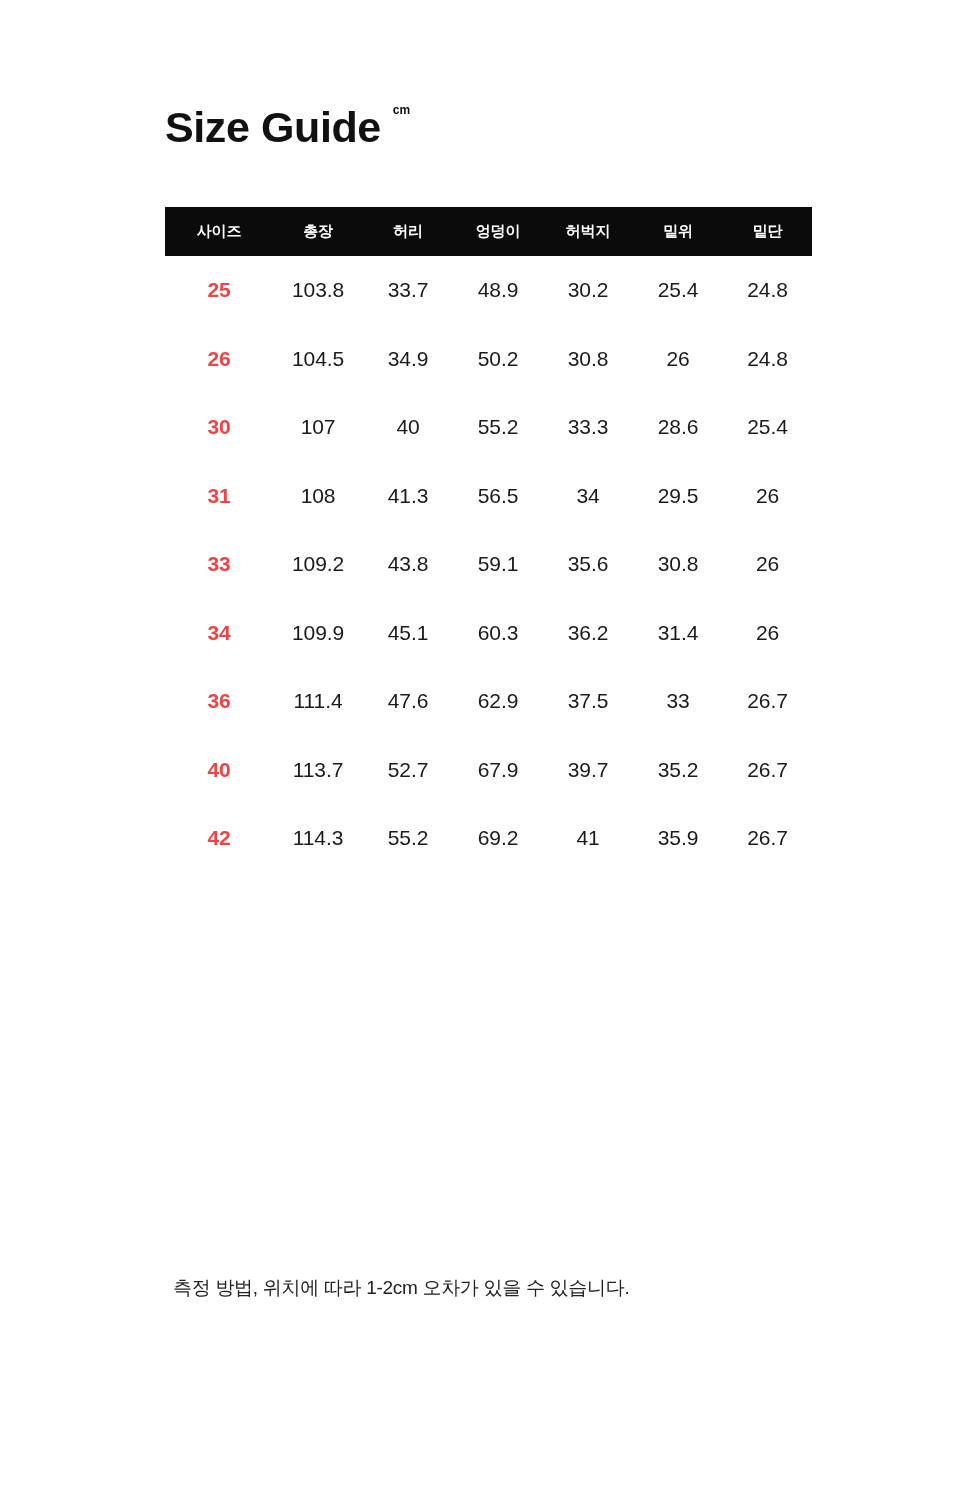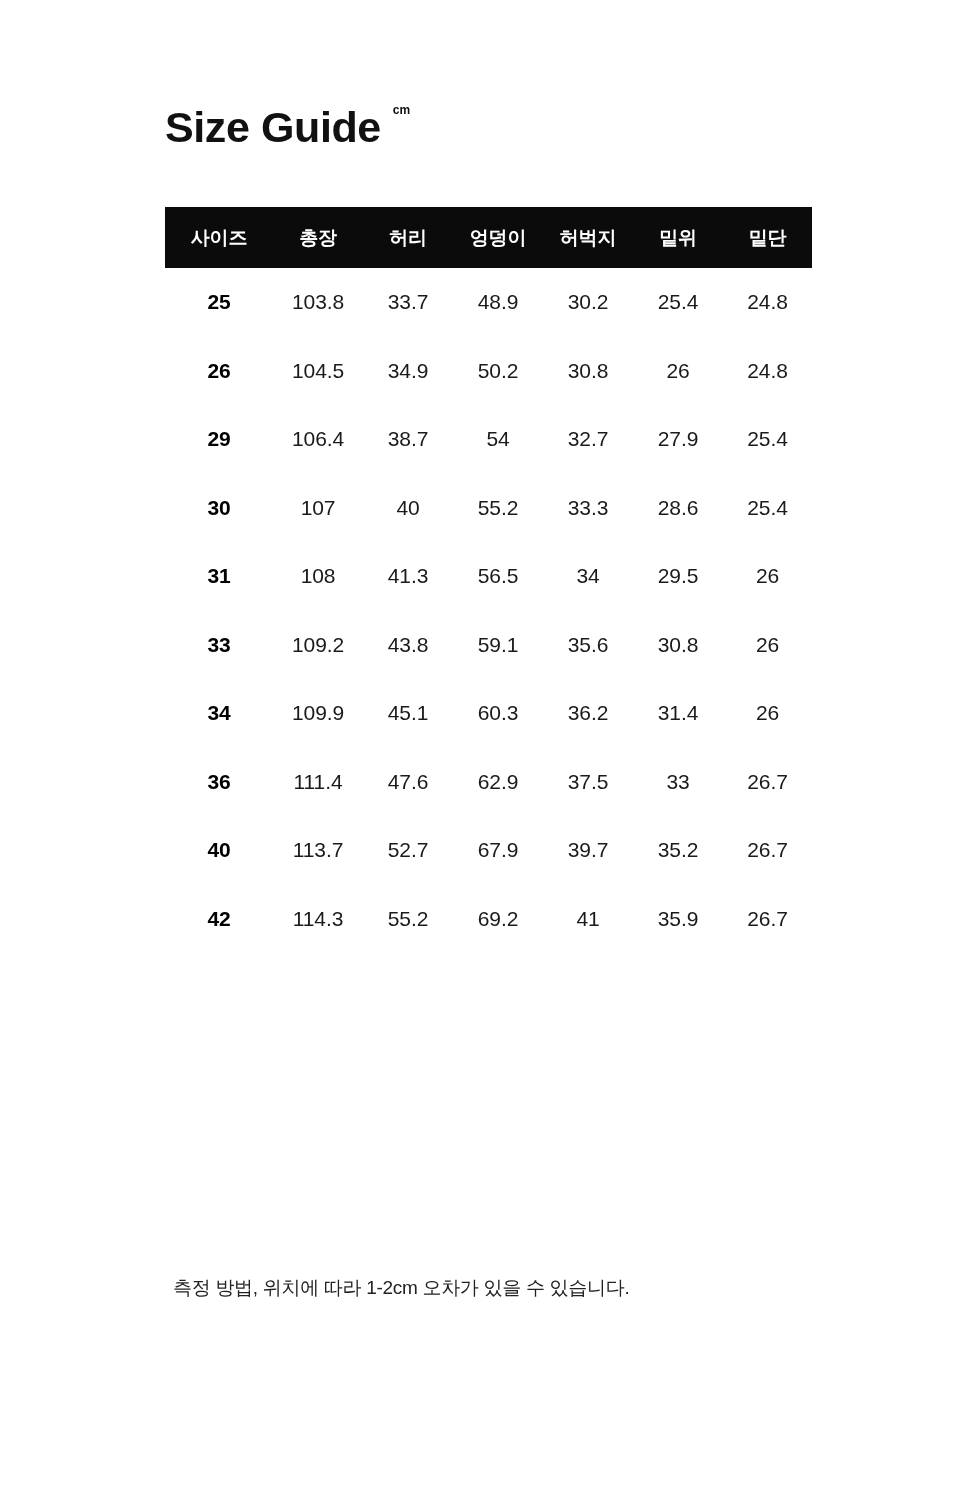--- a/index.html
+++ b/index.html
@@ -61,41 +61,41 @@
   table.size-table {
     width: 647px;
     border-collapse: collapse;
     table-layout: fixed;
   }
   table.size-table thead tr {
     background: #0b0b0b;
   }
   table.size-table thead th {
     color: #ffffff;
-    font-size: 19px;
-    font-weight: 700;
-    height: 61px;
+    font-size: 15px;
+    font-weight: 700;
+    height: 49px;
     padding: 0;
     text-align: center;
     vertical-align: middle;
     letter-spacing: -0.2px;
   }
   table.size-table tbody td {
     height: 68.5px;
     padding: 0;
     text-align: center;
     vertical-align: middle;
     font-size: 21px;
     font-weight: 400;
     color: #1a1a1a;
     letter-spacing: -0.1px;
   }
   table.size-table tbody td.size-cell {
     font-weight: 700;
-    color: #000000;
+    color: #ef4444;
   }
 
   
   col.c-size  { width: 108px; }
   col.c-len   { width: 90px; }
   col.c-waist { width: 90px; }
   col.c-hip   { width: 90px; }
   col.c-thigh { width: 90px; }
   col.c-rise  { width: 90px; }
   col.c-hem   { width: 89px; }
@@ -157,29 +157,20 @@
           <tr>
             <td class="size-cell">26</td>
             <td>104.5</td>
             <td>34.9</td>
             <td>50.2</td>
             <td>30.8</td>
             <td>26</td>
             <td>24.8</td>
           </tr>
           <tr>
-            <td class="size-cell">29</td>
-            <td>106.4</td>
-            <td>38.7</td>
-            <td>54</td>
-            <td>32.7</td>
-            <td>27.9</td>
-            <td>25.4</td>
-          </tr>
-          <tr>
             <td class="size-cell">30</td>
             <td>107</td>
             <td>40</td>
             <td>55.2</td>
             <td>33.3</td>
             <td>28.6</td>
             <td>25.4</td>
           </tr>
           <tr>
             <td class="size-cell">31</td>

